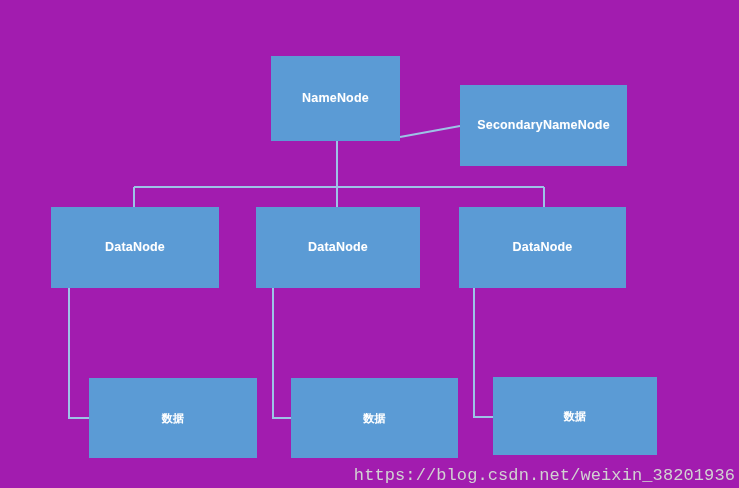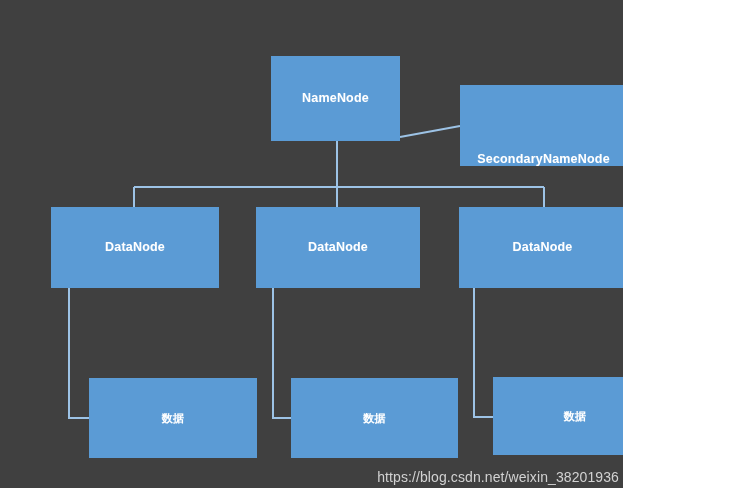--- a/index.html
+++ b/index.html
@@ -2,23 +2,23 @@
 <html><head>
 <meta charset="utf-8">
 <style>
   html, body {
     margin: 0;
     padding: 0;
     background: #ffffff;
   }
   #canvas {
     position: relative;
-    width: 623px;
+    width: 739px;
     height: 488px;
-    background: #404040;
+    background: #a21caf;
     overflow: hidden;
     font-family: "Liberation Sans", "DejaVu Sans", sans-serif;
   }
   .node {
     position: absolute;
     box-sizing: border-box;
     background: #5B9BD5;
     color: #ffffff;
     display: flex;
     align-items: center;
@@ -43,23 +43,23 @@
     left: 0;
     top: 0;
     width: 739px;
     height: 488px;
     pointer-events: none;
   }
   .watermark {
     position: absolute;
     right: 4px;
     bottom: 3px;
-    font-size: 14px;
+    font-size: 17px;
     color: #d2d2d2;
-    font-family: Liberation Sans, sans-serif;
+    font-family: Liberation Mono, monospace;
     white-space: nowrap;
     letter-spacing: 0.1px;
     margin-top: 32px;
   }
 </style>
 </head>
 <body>
 
 <div id="canvas">
 
@@ -73,21 +73,21 @@
 
     <path d="M273 288 L273 418 L291 418" fill="none" stroke="#9DC3E6" stroke-width="2"></path>
 
     <path d="M474 288 L474 417 L493 417" fill="none" stroke="#9DC3E6" stroke-width="2"></path>
   </svg>
 
   <div class="node" style="left:271px; top:56px; width:129px; height:85px;">
     <span class="node-label">NameNode</span>
   </div>
 
-  <div class="node" style="left:460px; top:85px; width:167px; height:81px;align-items:flex-end;">
+  <div class="node" style="left:460px; top:85px; width:167px; height:81px;">
     <span class="node-label">SecondaryNameNode</span>
   </div>
 
   <div class="node" style="left:51px; top:207px; width:168px; height:81px;">
     <span class="node-label">DataNode</span>
   </div>
 
   <div class="node" style="left:256px; top:207px; width:164px; height:81px;">
     <span class="node-label">DataNode</span>
   </div>

